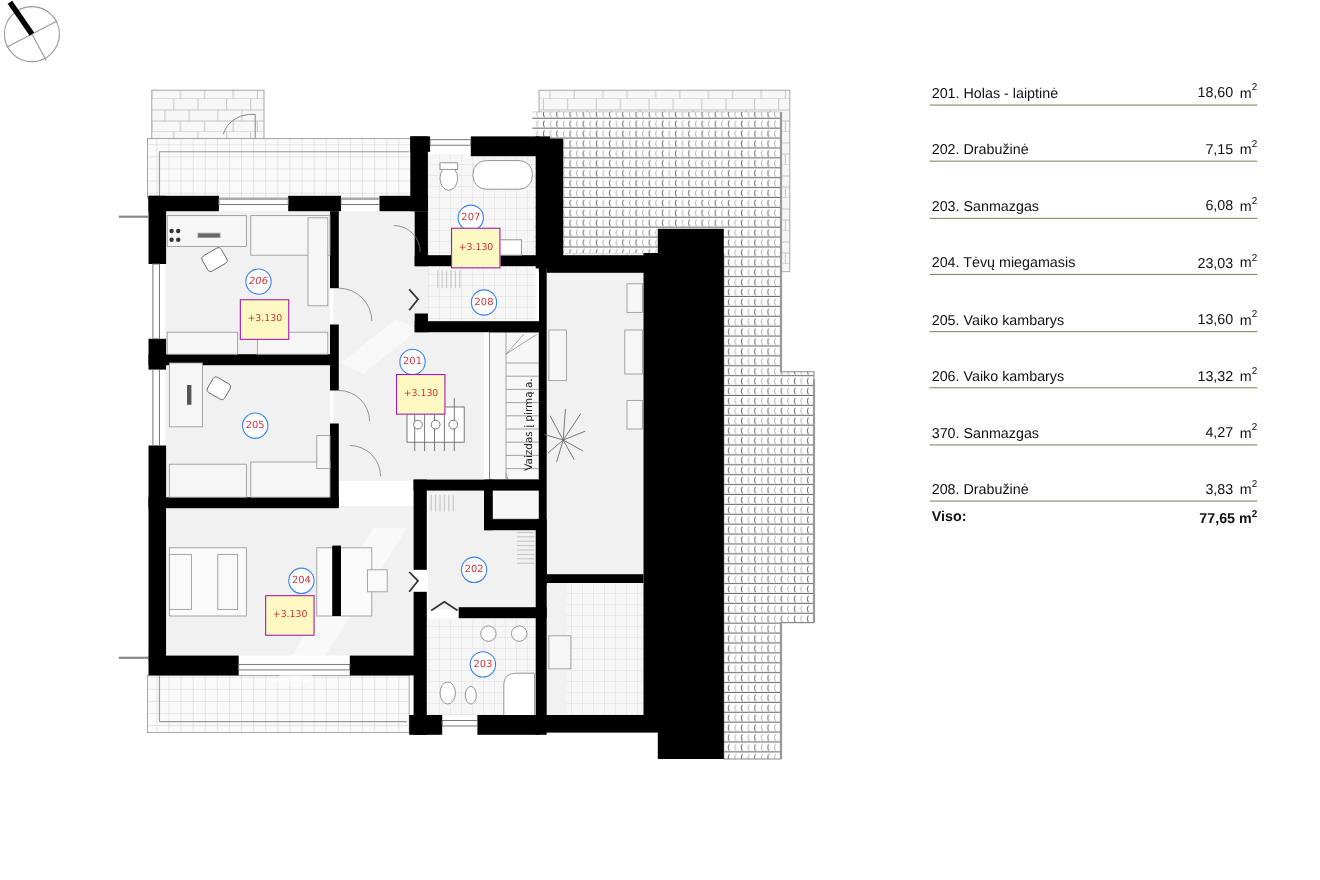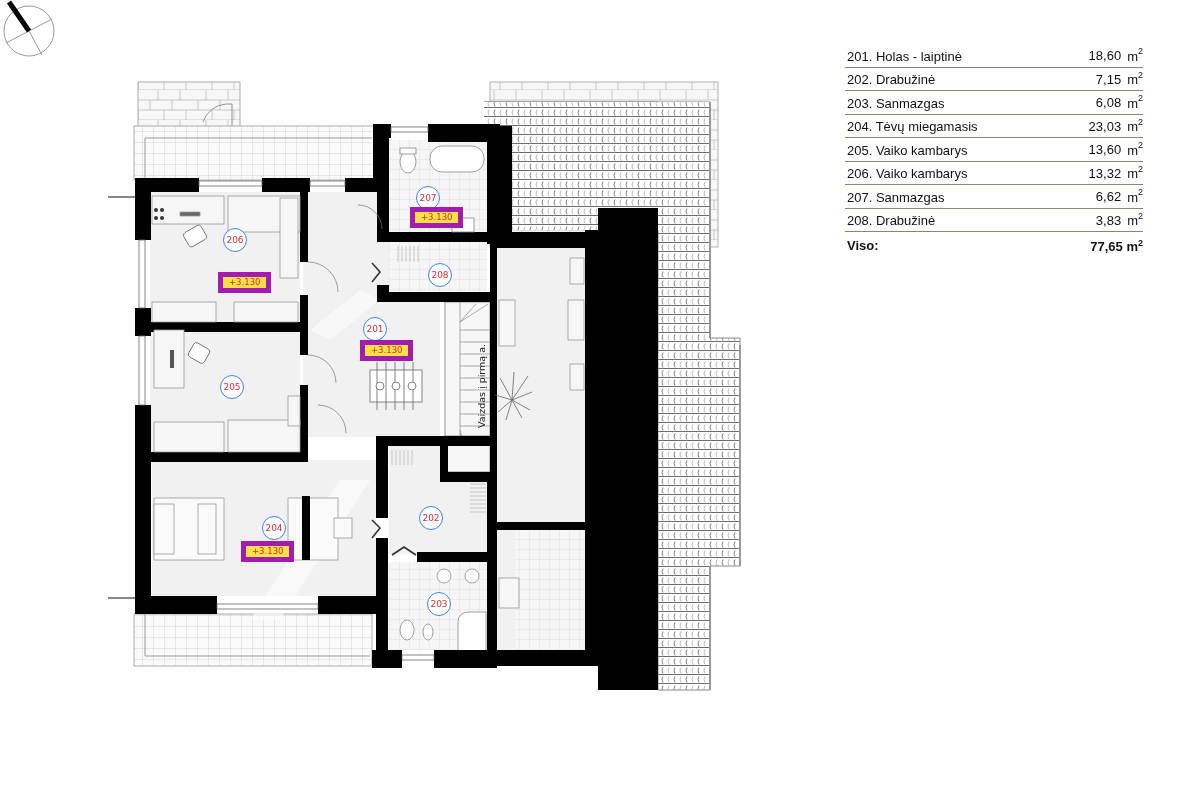--- a/index.html
+++ b/index.html
@@ -1,32 +1,32 @@
 <!DOCTYPE html>
 <html><head>
 <meta charset="utf-8">
 <style>
   html, body { margin:0; padding:0; background:#ffffff; }
   body { width:1200px; height:800px; position:relative; overflow:hidden; font-family:"Liberation Sans", sans-serif; color:#111; }
 
   
   .schedule { position:absolute; left:845px; top:44px; width:298px; }
-  .schedule .row { display:flex; justify-content:space-between; align-items:flex-end; height:23.5px; border-bottom:1px solid #8a8768; font-size:13px; line-height:16px; padding:0 0 2px 2px; box-sizing:border-box; }
+  .schedule .row { display:flex; justify-content:space-between; align-items:flex-end; height:23.5px; border-bottom:1px solid #8a8768; font-size:13px; line-height:16px; padding:0 0 2px 2px; box-sizing:border-box;margin-top:28px; }
   .schedule .row .val { text-align:right; white-space:nowrap; }
   .schedule .row .val sup { font-size:9px; position:relative; top:-1px; }
   .schedule .total { display:flex; justify-content:space-between; font-size:13px; font-weight:bold; padding:6px 0 0 2px; }
   .schedule .total sup { font-size:9px; }
   .unit { margin-left:6px; }
 
   
   .plan { position:absolute; left:0; top:0; width:800px; height:800px; }
   .plan svg { position:absolute; left:0; top:0; }
 
   .tag { position:absolute; width:22px; height:22px; border-radius:50%; border:1px solid #3b82f6; background:#fff; color:#d0303a; font-size:9px; line-height:22px; text-align:center; font-family:"DejaVu Sans", sans-serif; }
-  .lvl { position:absolute; border:5px solid #a21caf; background:#fde047; color:#d0303a; font-size:8.5px; line-height:11px; padding:0 6px; font-family:"DejaVu Sans", sans-serif; }
+  .lvl { position:absolute; border:1px solid #a21caf; background:#fef9c3; color:#d0303a; font-size:8.5px; line-height:11px; padding:12px 6px; font-family:"DejaVu Sans", sans-serif; }
   .stair-label { position:absolute; transform:rotate(-90deg); transform-origin:left top; font-size:9.5px; color:#222; white-space:nowrap; font-family:"DejaVu Sans", sans-serif; }
 
   .compass { position:absolute; left:62px; top:712px; }
 </style>
 </head>
 <body>
 
 <div class="schedule">
   <div class="row">
       <span>201. Holas - laiptinė</span>
@@ -46,22 +46,22 @@
     </div>
   <div class="row">
       <span>205. Vaiko kambarys</span>
       <span class="val"><span>13,60</span><span class="unit">m</span><sup>2</sup></span>
     </div>
   <div class="row">
       <span>206. Vaiko kambarys</span>
       <span class="val"><span>13,32</span><span class="unit">m</span><sup>2</sup></span>
     </div>
   <div class="row">
-      <span>207. Sanmazgas</span>
-      <span class="val"><span>6,62</span><span class="unit">m</span><sup>2</sup></span>
+      <span>370. Sanmazgas</span>
+      <span class="val"><span>4,27</span><span class="unit">m</span><sup>2</sup></span>
     </div>
   <div class="row">
       <span>208. Drabužinė</span>
       <span class="val"><span>3,83</span><span class="unit">m</span><sup>2</sup></span>
     </div>
   <div class="total">
       <span>Viso:</span>
       <span><span>77,65</span> <span>m</span><sup>2</sup></span>
     </div>
 </div>
@@ -299,21 +299,21 @@
         <line x1="470" y1="488" x2="486" y2="488"></line>
         <line x1="470" y1="492" x2="486" y2="492"></line>
         <line x1="470" y1="496" x2="486" y2="496"></line>
         <line x1="470" y1="500" x2="486" y2="500"></line>
         <line x1="470" y1="504" x2="486" y2="504"></line>
         <line x1="470" y1="508" x2="486" y2="508"></line>
         <line x1="470" y1="512" x2="486" y2="512"></line>
     </g>
   </svg>
 
-  <div class="tag" style="left:223px;top:228px;">206</div>
+  <div class="tag" style="left:223px;top:244px;font-style:italic;">206</div>
   <div class="lvl" style="left:218px;top:272px;">+3.130</div>
   <div class="tag" style="left:220px;top:375px;">205</div>
   <div class="tag" style="left:363px;top:317px;">201</div>
   <div class="lvl" style="left:360px;top:340px;">+3.130</div>
   <div class="tag" style="left:416px;top:186px;">207</div>
   <div class="lvl" style="left:410px;top:207px;">+3.130</div>
   <div class="tag" style="left:428px;top:263px;">208</div>
   <div class="tag" style="left:262px;top:516px;">204</div>
   <div class="lvl" style="left:241px;top:541px;">+3.130</div>
   <div class="tag" style="left:419px;top:506px;">202</div>

